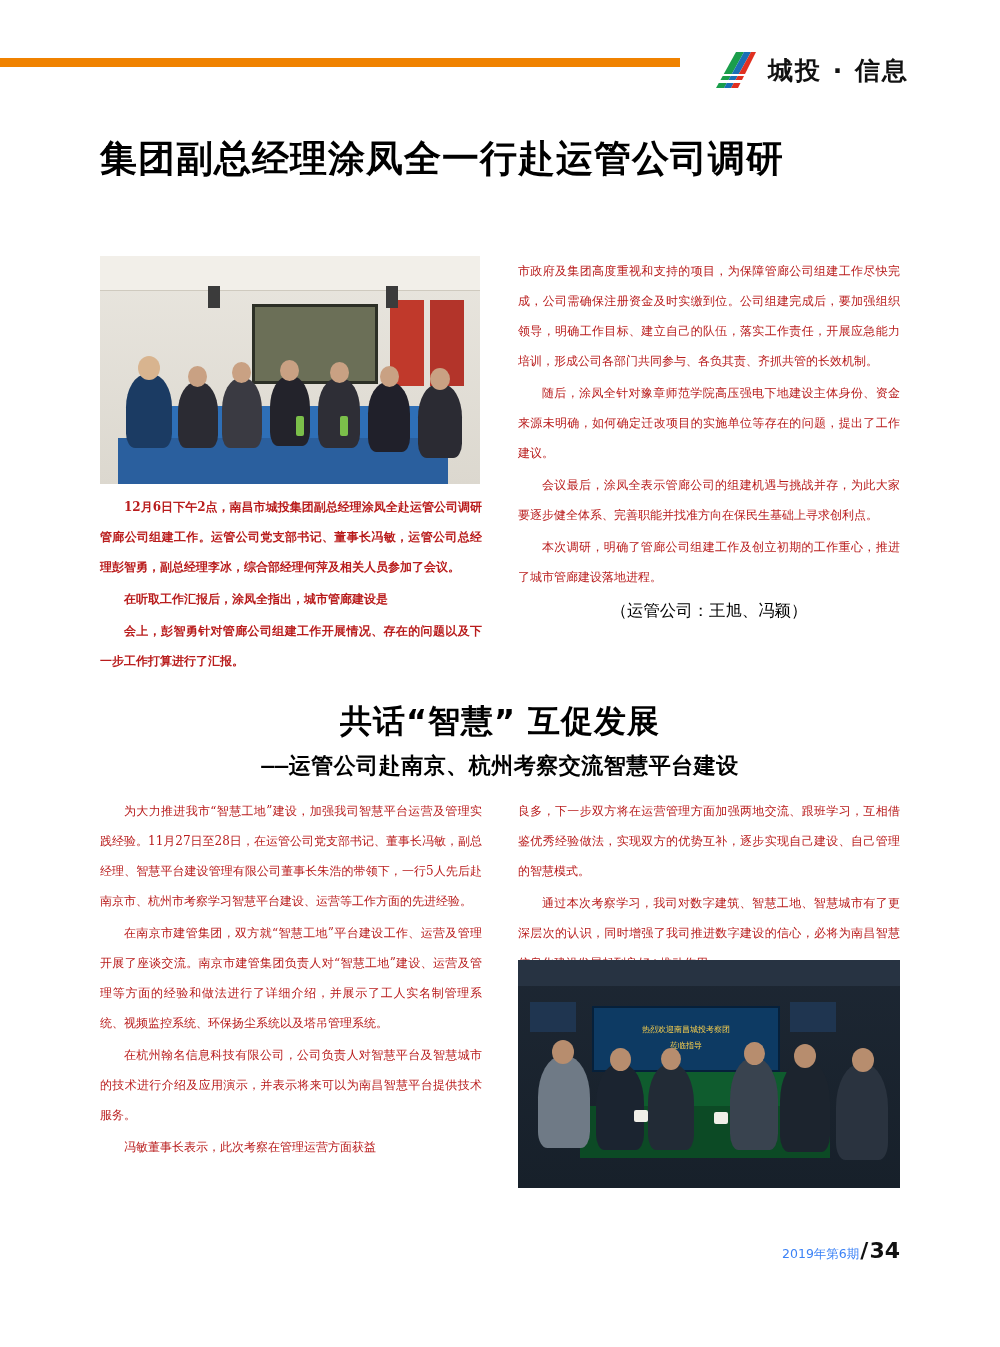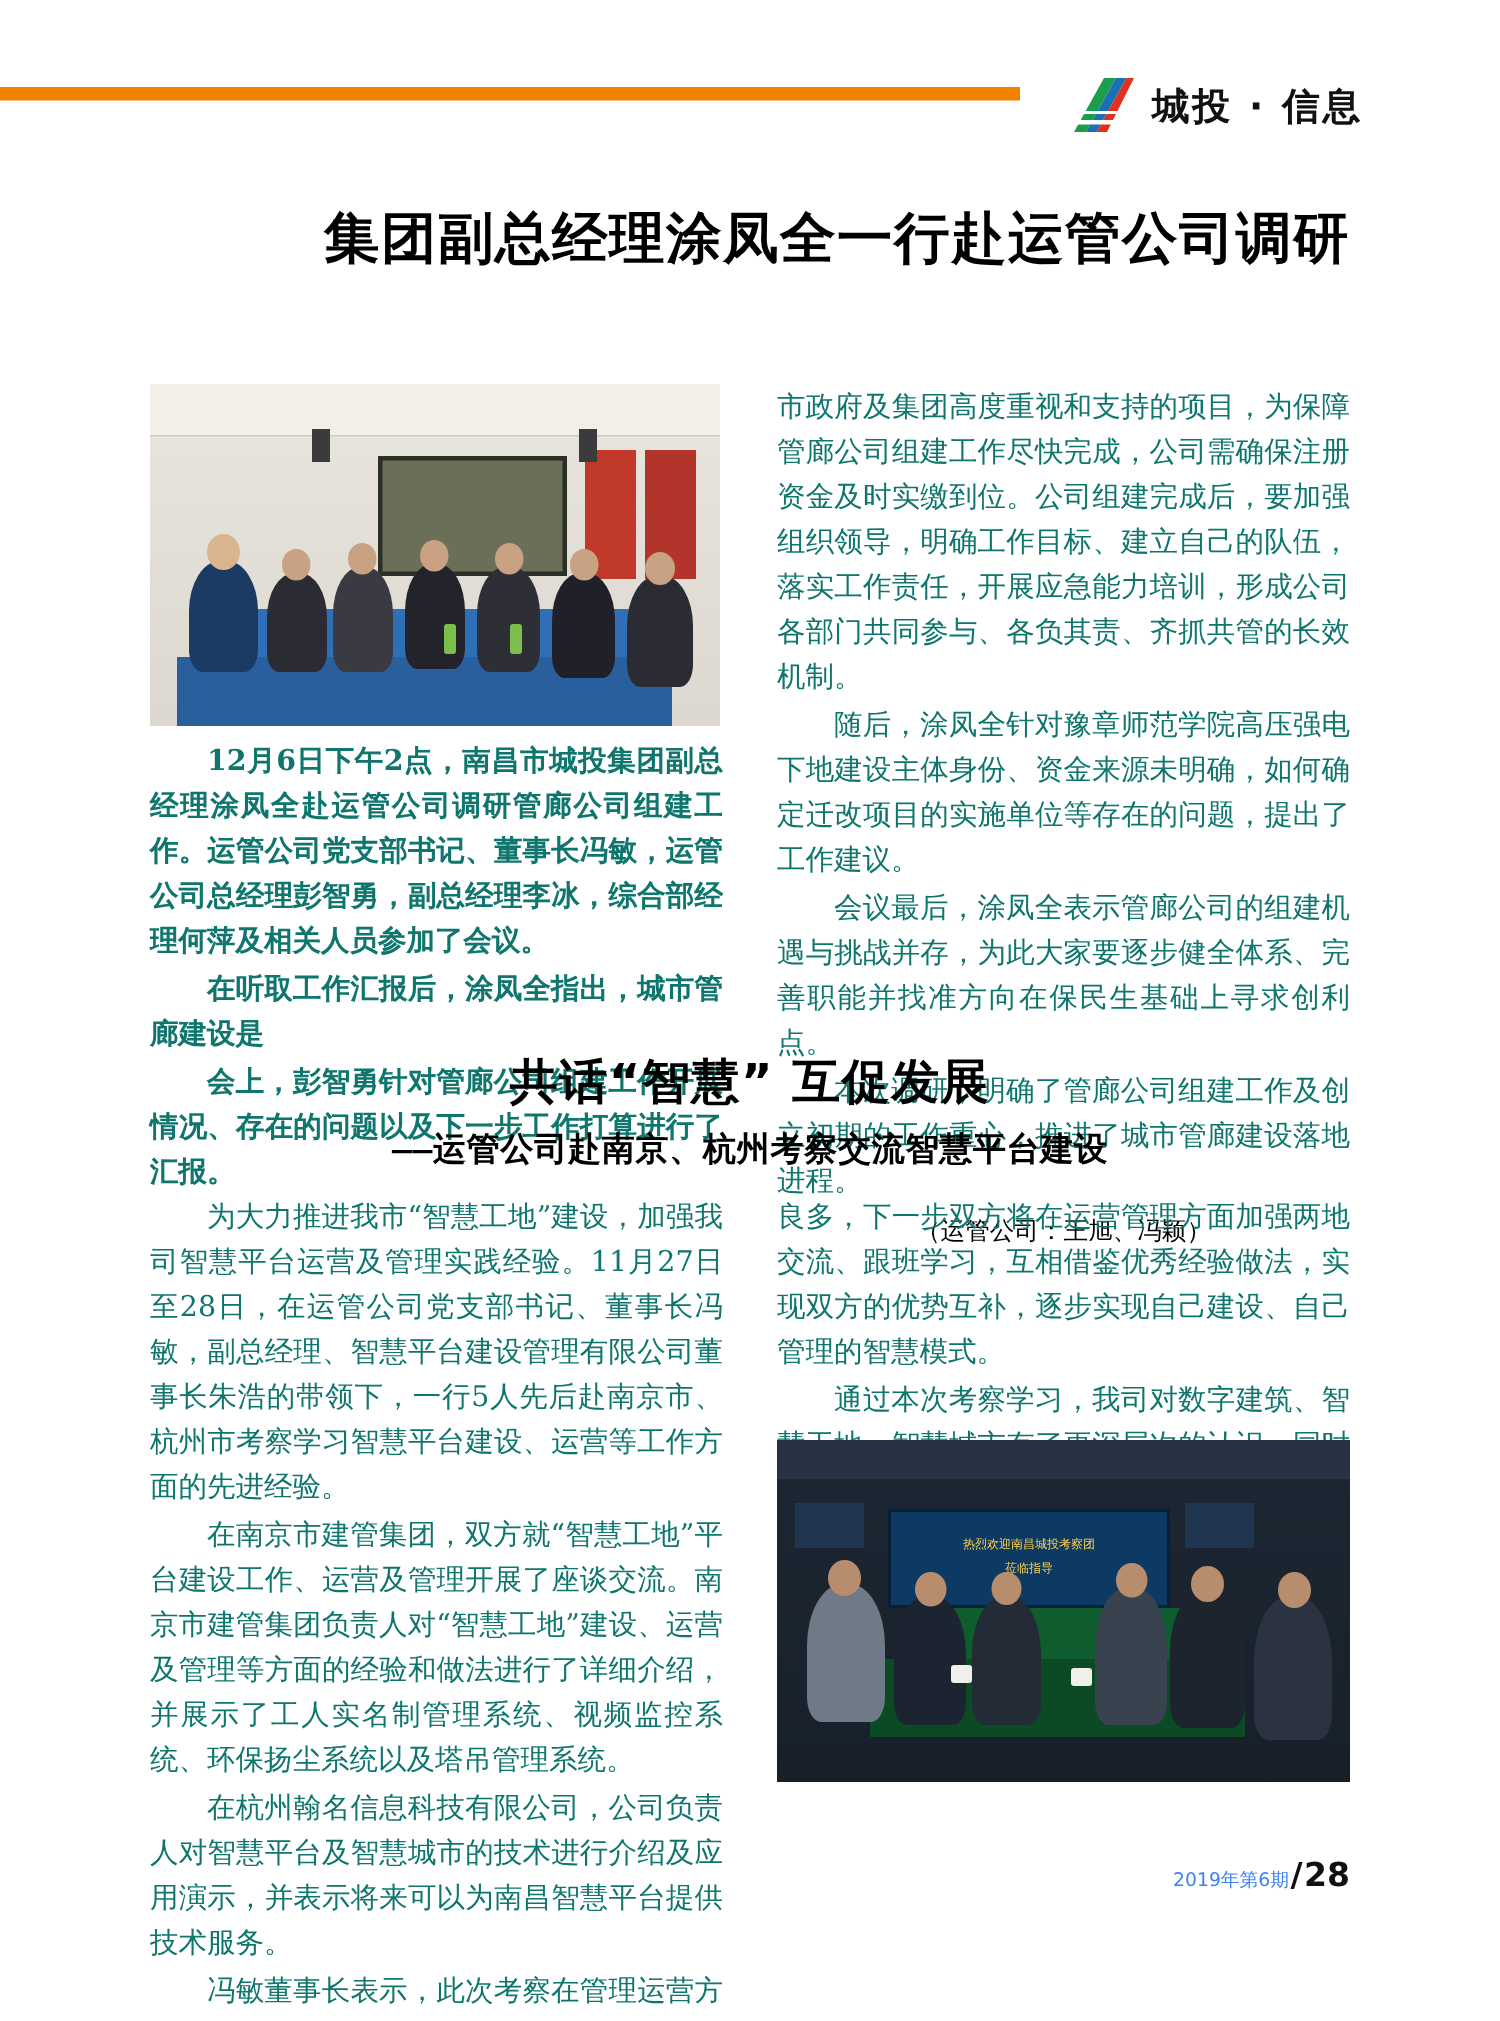--- a/index.html
+++ b/index.html
@@ -58,21 +58,21 @@
     color: #111111;
     margin-left: 12px;
   }
 
   
   .main-title {
     position: absolute;
     top: 136px;
     left: 100px;
     width: 800px;
-    text-align: right;
+    text-align: left;
     font-family: "DejaVu Sans", "Liberation Sans", sans-serif;
     font-weight: bold;
     font-size: 37px;
     line-height: 46px;
     color: #000000;
     letter-spacing: 1px;
   }
 
   
   .photo1 {
@@ -103,25 +103,25 @@
   }
   .col-right1 {
     position: absolute;
     top: 256px;
     left: 518px;
     width: 382px;
   }
 
   p.body {
     margin: 0 0 2px 0;
-    font-size: 19px;
+    font-size: 12px;
     line-height: 30px;
     text-indent: 2em;
     text-align: justify;
-    color: #0f766e;
+    color: #b91c1c;
     font-family: "DejaVu Serif", "Liberation Serif", serif;
   }
   p.body.noindent { text-indent: 0; }
   p.sign {
     margin: 4px 0 0 0;
     font-size: 16.4px;
     line-height: 30px;
     text-align: center;
     color: #000000;
   }
@@ -309,14 +309,14 @@
   <div class="ph2-head" style="top:82px;left:226px;width:21px;height:23px;"></div>
   <div class="ph2-person" style="top:100px;left:262px;width:50px;height:92px;background:#1c242e;"></div>
   <div class="ph2-head" style="top:84px;left:276px;width:22px;height:24px;"></div>
   <div class="ph2-person" style="top:104px;left:318px;width:52px;height:96px;background:#2a333f;"></div>
   <div class="ph2-head" style="top:88px;left:334px;width:22px;height:24px;"></div>
   <div style="position:absolute;top:150px;left:116px;width:14px;height:12px;background:#f0efe8;border-radius:2px;"></div>
   <div style="position:absolute;top:152px;left:196px;width:14px;height:12px;background:#f0efe8;border-radius:2px;"></div>
 </div>
 
 <div class="footer">
-  <span class="issue">2019年第6期</span><span class="pageno">/</span><span class="pageno">28</span>
+  <span class="issue">2019年第6期</span><span class="pageno">/</span><span class="pageno">34</span>
 </div>
 
 </body></html>

